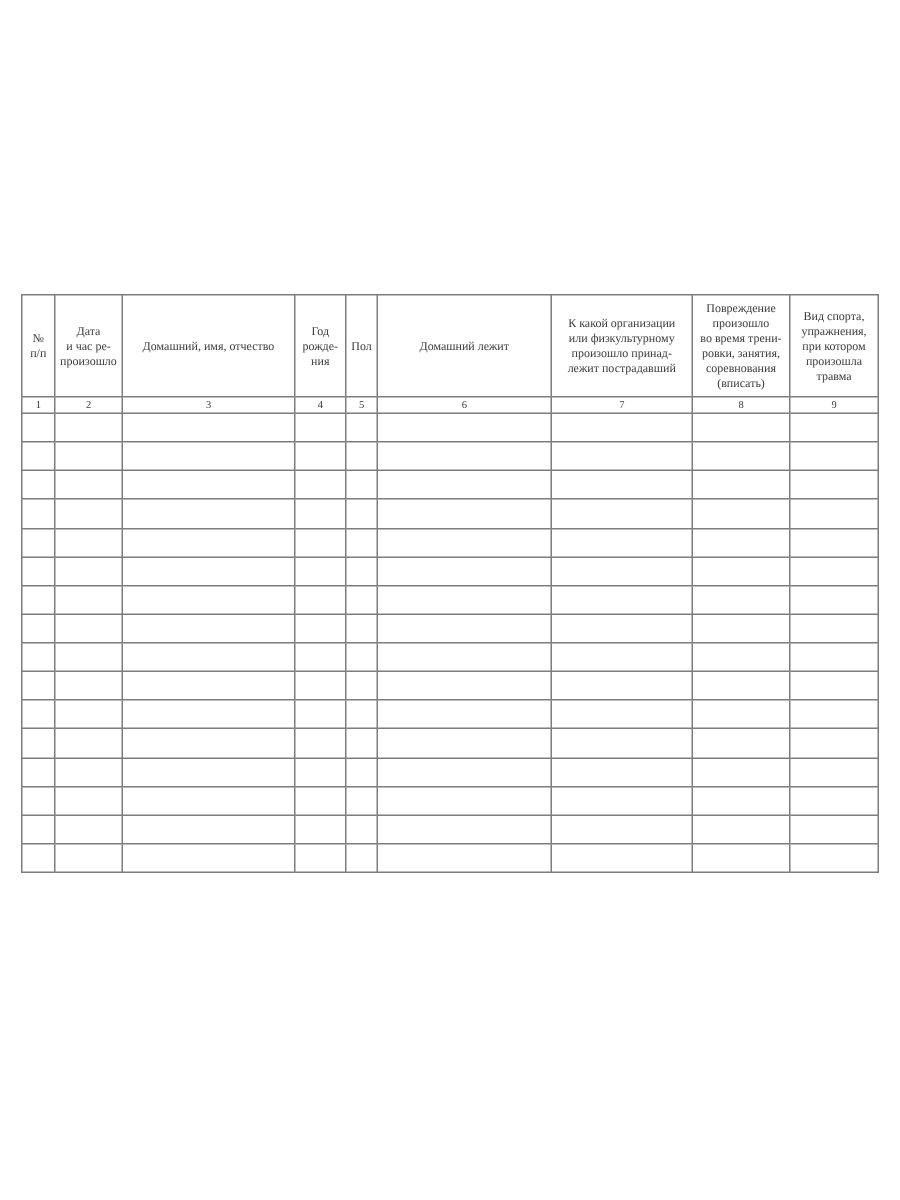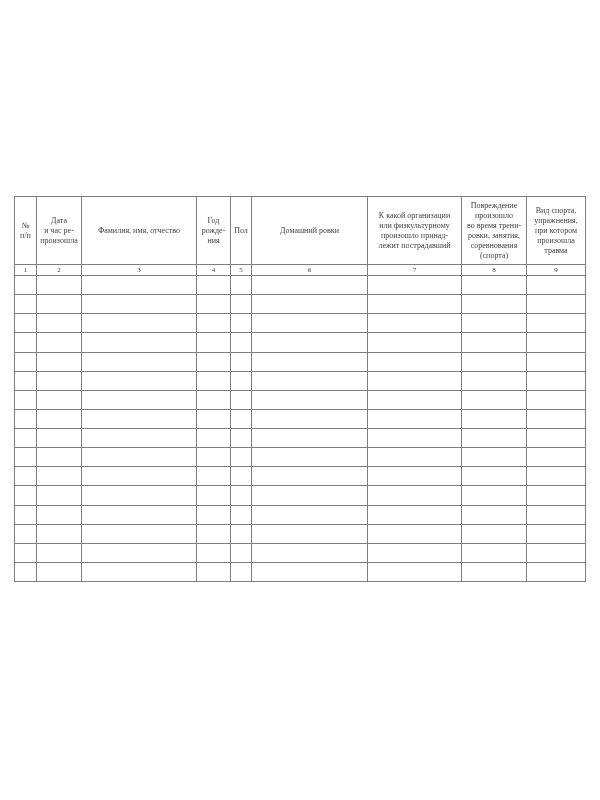--- a/index.html
+++ b/index.html
@@ -61,37 +61,37 @@
       <col style="width:94px">
       <col style="width:65px">
       <col style="width:59px">
     </colgroup>
     <thead>
       <tr class="header-row">
         <th>№
 п/п</th>
         <th>Дата
 и час ре-
-произошла</th>
-        <th>Фамилия, имя, отчество</th>
+произошло</th>
+        <th>Домашний, имя, отчество</th>
         <th>Год
 рожде-
 ния</th>
         <th>Пол</th>
-        <th>Домашний ровки</th>
+        <th>Домашний лежит</th>
         <th>К какой организации
 или физкультурному
 произошло принад-
 лежит пострадавший</th>
         <th>Повреждение
 произошло
 во время трени-
 ровки, занятия,
 соревнования
-(спорта)</th>
+(вписать)</th>
         <th>Вид спорта,
 упражнения,
 при котором
 произошла
 травма</th>
       </tr>
       <tr class="colnum-row">
         <td>1</td>
         <td>2</td>
         <td>3</td>

